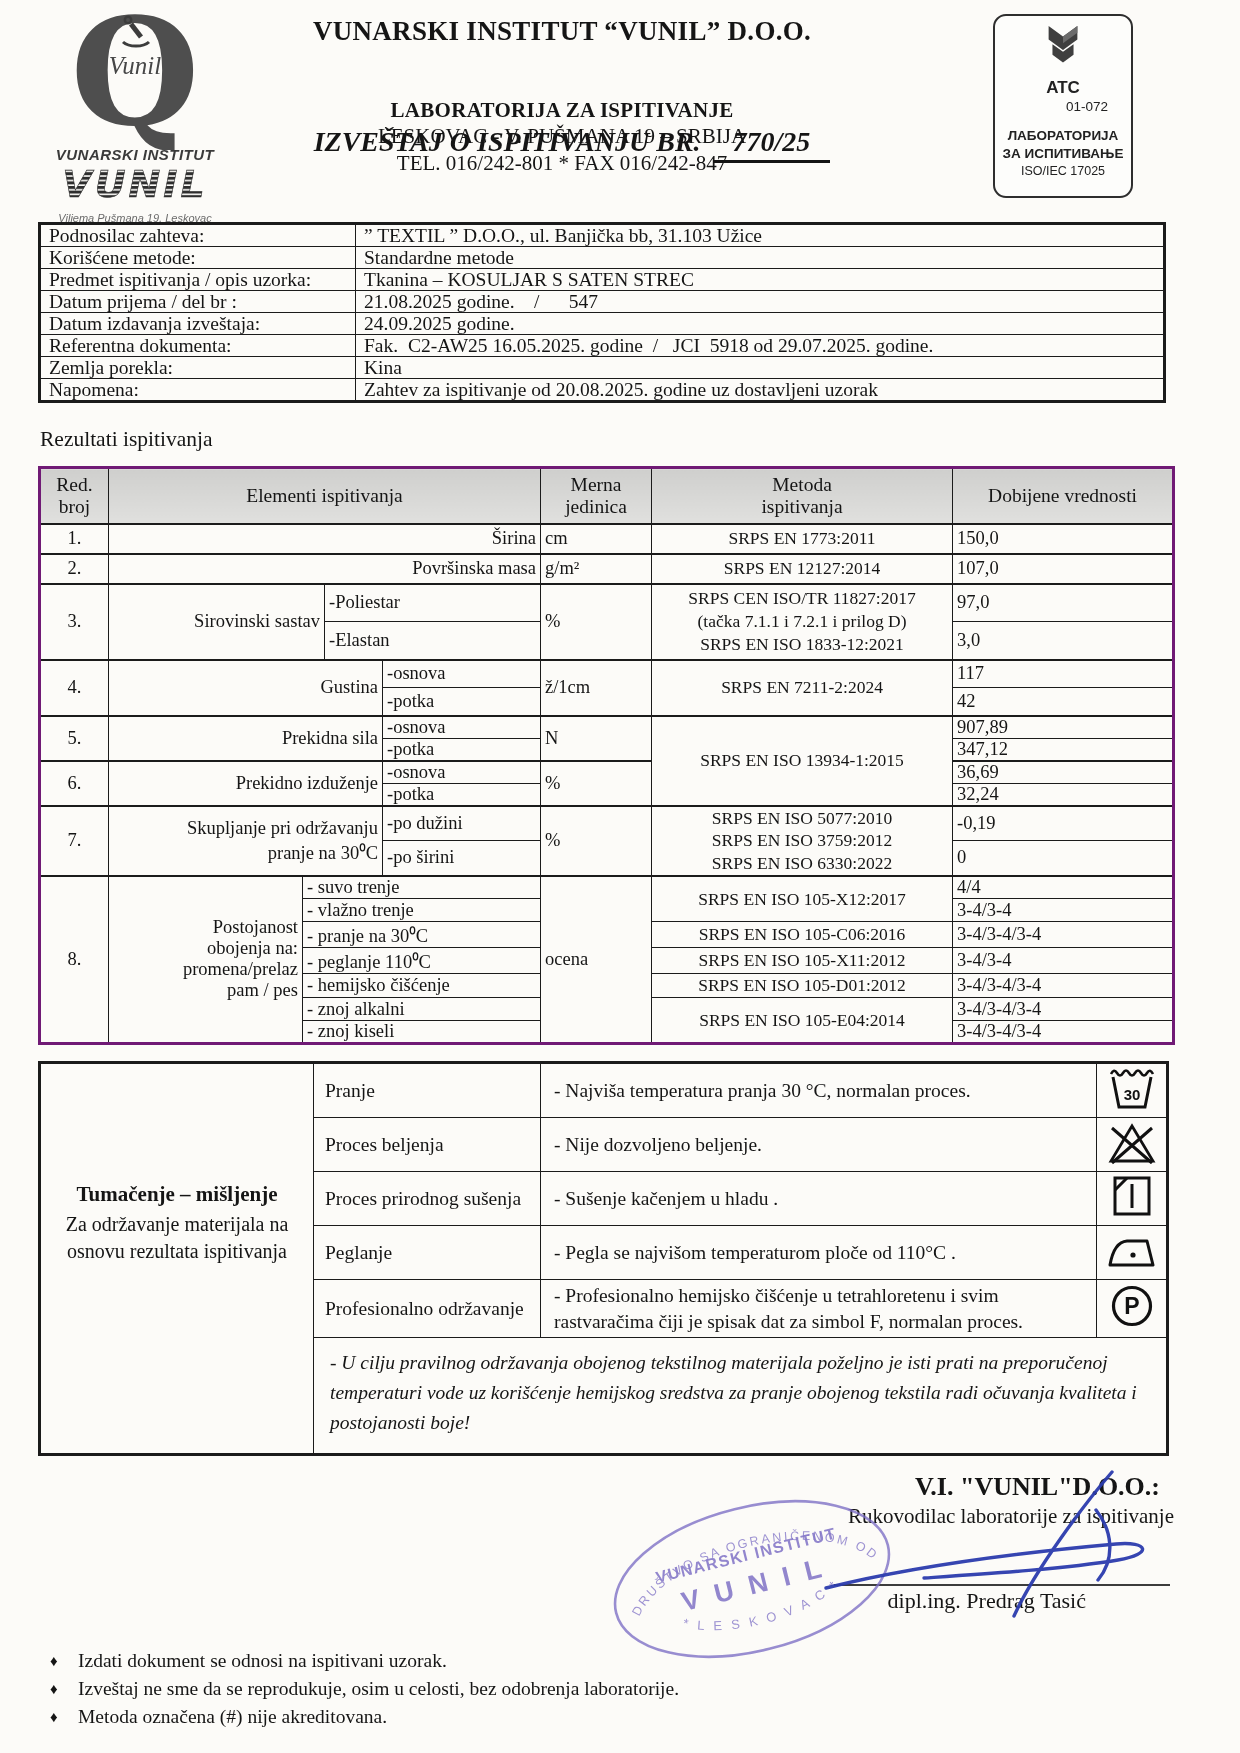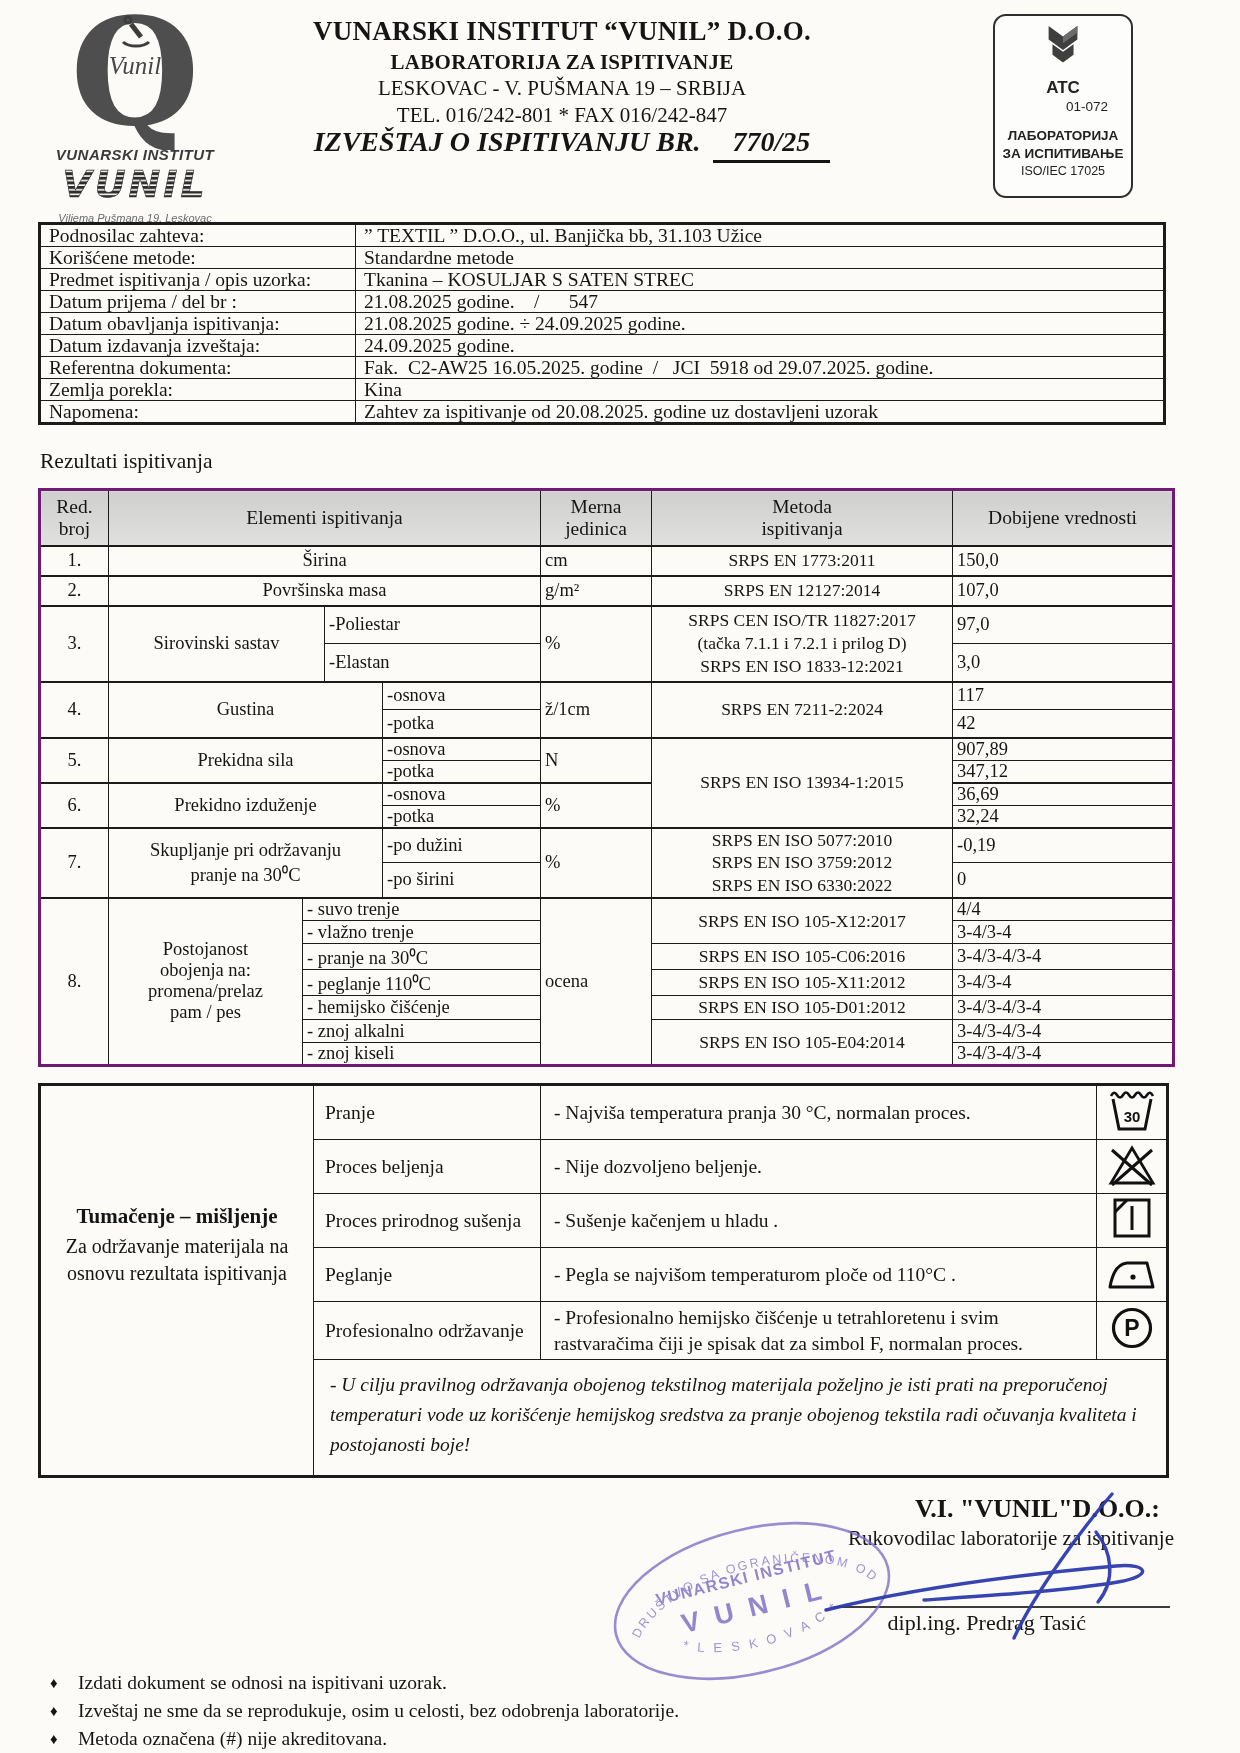--- a/index.html
+++ b/index.html
@@ -5,21 +5,21 @@
   html,body{margin:0;padding:0;background:#ffffff;}
   .page{position:relative;width:1240px;height:1753px;background:#fcfbf8;
         font-family:"Liberation Serif",serif;color:#151515;overflow:hidden;}
 
   
   .logo{position:absolute;left:26px;top:4px;width:218px;text-align:center;}
   .logo-caption{font:italic bold 15px "Liberation Sans",sans-serif;color:#3a3a3a;letter-spacing:.5px;margin-top:-8px;}
   .logo-addr{font:italic 11px "Liberation Sans",sans-serif;color:#6a6a6a;margin-top:1px;}
   .org{position:absolute;left:252px;top:14px;width:620px;text-align:center;line-height:1.28;}
   .org-name{font-size:27px;font-weight:bold;letter-spacing:.3px;}
-  .org-lab{font-size:21px;font-weight:bold;letter-spacing:.3px;}
+  .org-lab{font-size:21px;font-weight:bold;letter-spacing:.3px;margin-top:48px;}
   .org-addr,.org-tel{font-size:21px;}
   .title-row{position:absolute;left:252px;top:126px;width:640px;text-align:center;
              font-size:28px;font-weight:bold;font-style:italic;}
   .report-no{display:inline-block;border-bottom:3px solid #141414;padding:0 20px 2px;margin-left:12px;}
   .cert{position:absolute;left:993px;top:14px;width:140px;height:184px;border:2.5px solid #2e2e2e;
         border-radius:13px;text-align:center;font-family:"Liberation Sans",sans-serif;
         padding-top:8px;box-sizing:border-box;background:#fdfdfb;}
   .cert-acr{font-weight:bold;font-size:17px;margin-top:2px;color:#222;}
   .cert-num{font-size:13.5px;margin-top:1px;color:#222;margin-left:48px;}
   .cert-lab{font-weight:bold;font-size:13.5px;margin-top:13px;line-height:1.3;color:#222;}
@@ -36,21 +36,21 @@
 
   .section-heading{font-size:21.5px;margin:24px 0 14px 2px;}
 
   .results-table{width:1134px;border:3px solid #701a75;table-layout:fixed;font-size:18.5px;}
   .results-table th,.results-table td{border:1.6px solid #1b1b1b;padding:0 4px;overflow:hidden;}
   .results-table th{background:linear-gradient(#cfcfcd,#e0e0de);font-weight:normal;font-size:19.5px;
                     text-align:center;vertical-align:middle;}
   .results-table td{vertical-align:middle;}
   tr.grp > td{border-top:2.6px solid #1b1b1b;}
   .no-cell{text-align:center;}
-  .name-cell{text-align:center;padding-left:12px;}
+  .name-cell{text-align:right;padding-left:12px;}
   .sub-cell{text-align:left;padding-left:9px;}
   .c{text-align:left;}
   .method-cell{text-align:center;font-size:17.5px;line-height:1.3;}
   .preline{white-space:pre-line;}
   .rh-hdr{height:56px;} .rh30{height:30px;} .rh40{height:38px;} .rh28{height:28px;}
   .rh22{height:22px;} .rh34{height:34px;} .rh23{height:23px;}
 
   .care-table{margin-top:16px;width:1128px;border:3px solid #1b1b1b;table-layout:fixed;font-size:19.5px;}
   .care-table td{border:1.6px solid #1b1b1b;vertical-align:middle;}
   .care-left{text-align:center;padding-bottom:70px;}
@@ -147,24 +147,20 @@
           </tr>
         <tr>
             <td>Predmet ispitivanja / opis uzorka:</td>
             <td>Tkanina – KOSULJAR S SATEN STREC</td>
           </tr>
         <tr>
             <td>Datum prijema / del br :</td>
             <td>21.08.2025 godine.&nbsp;&nbsp;&nbsp;&nbsp;/&nbsp;&nbsp;&nbsp;&nbsp;&nbsp;&nbsp;547</td>
           </tr>
         <tr>
-            <td>Datum obavljanja ispitivanja:</td>
-            <td>21.08.2025 godine. ÷ 24.09.2025 godine.</td>
-          </tr>
-        <tr>
             <td>Datum izdavanja izveštaja:</td>
             <td>24.09.2025 godine.</td>
           </tr>
         <tr>
             <td>Referentna dokumenta:</td>
             <td>Fak.&nbsp; C2-AW25 16.05.2025. godine&nbsp; /&nbsp;&nbsp; JCI&nbsp; 5918 od 29.07.2025. godine.</td>
           </tr>
         <tr>
             <td>Zemlja porekla:</td>
             <td>Kina</td>

